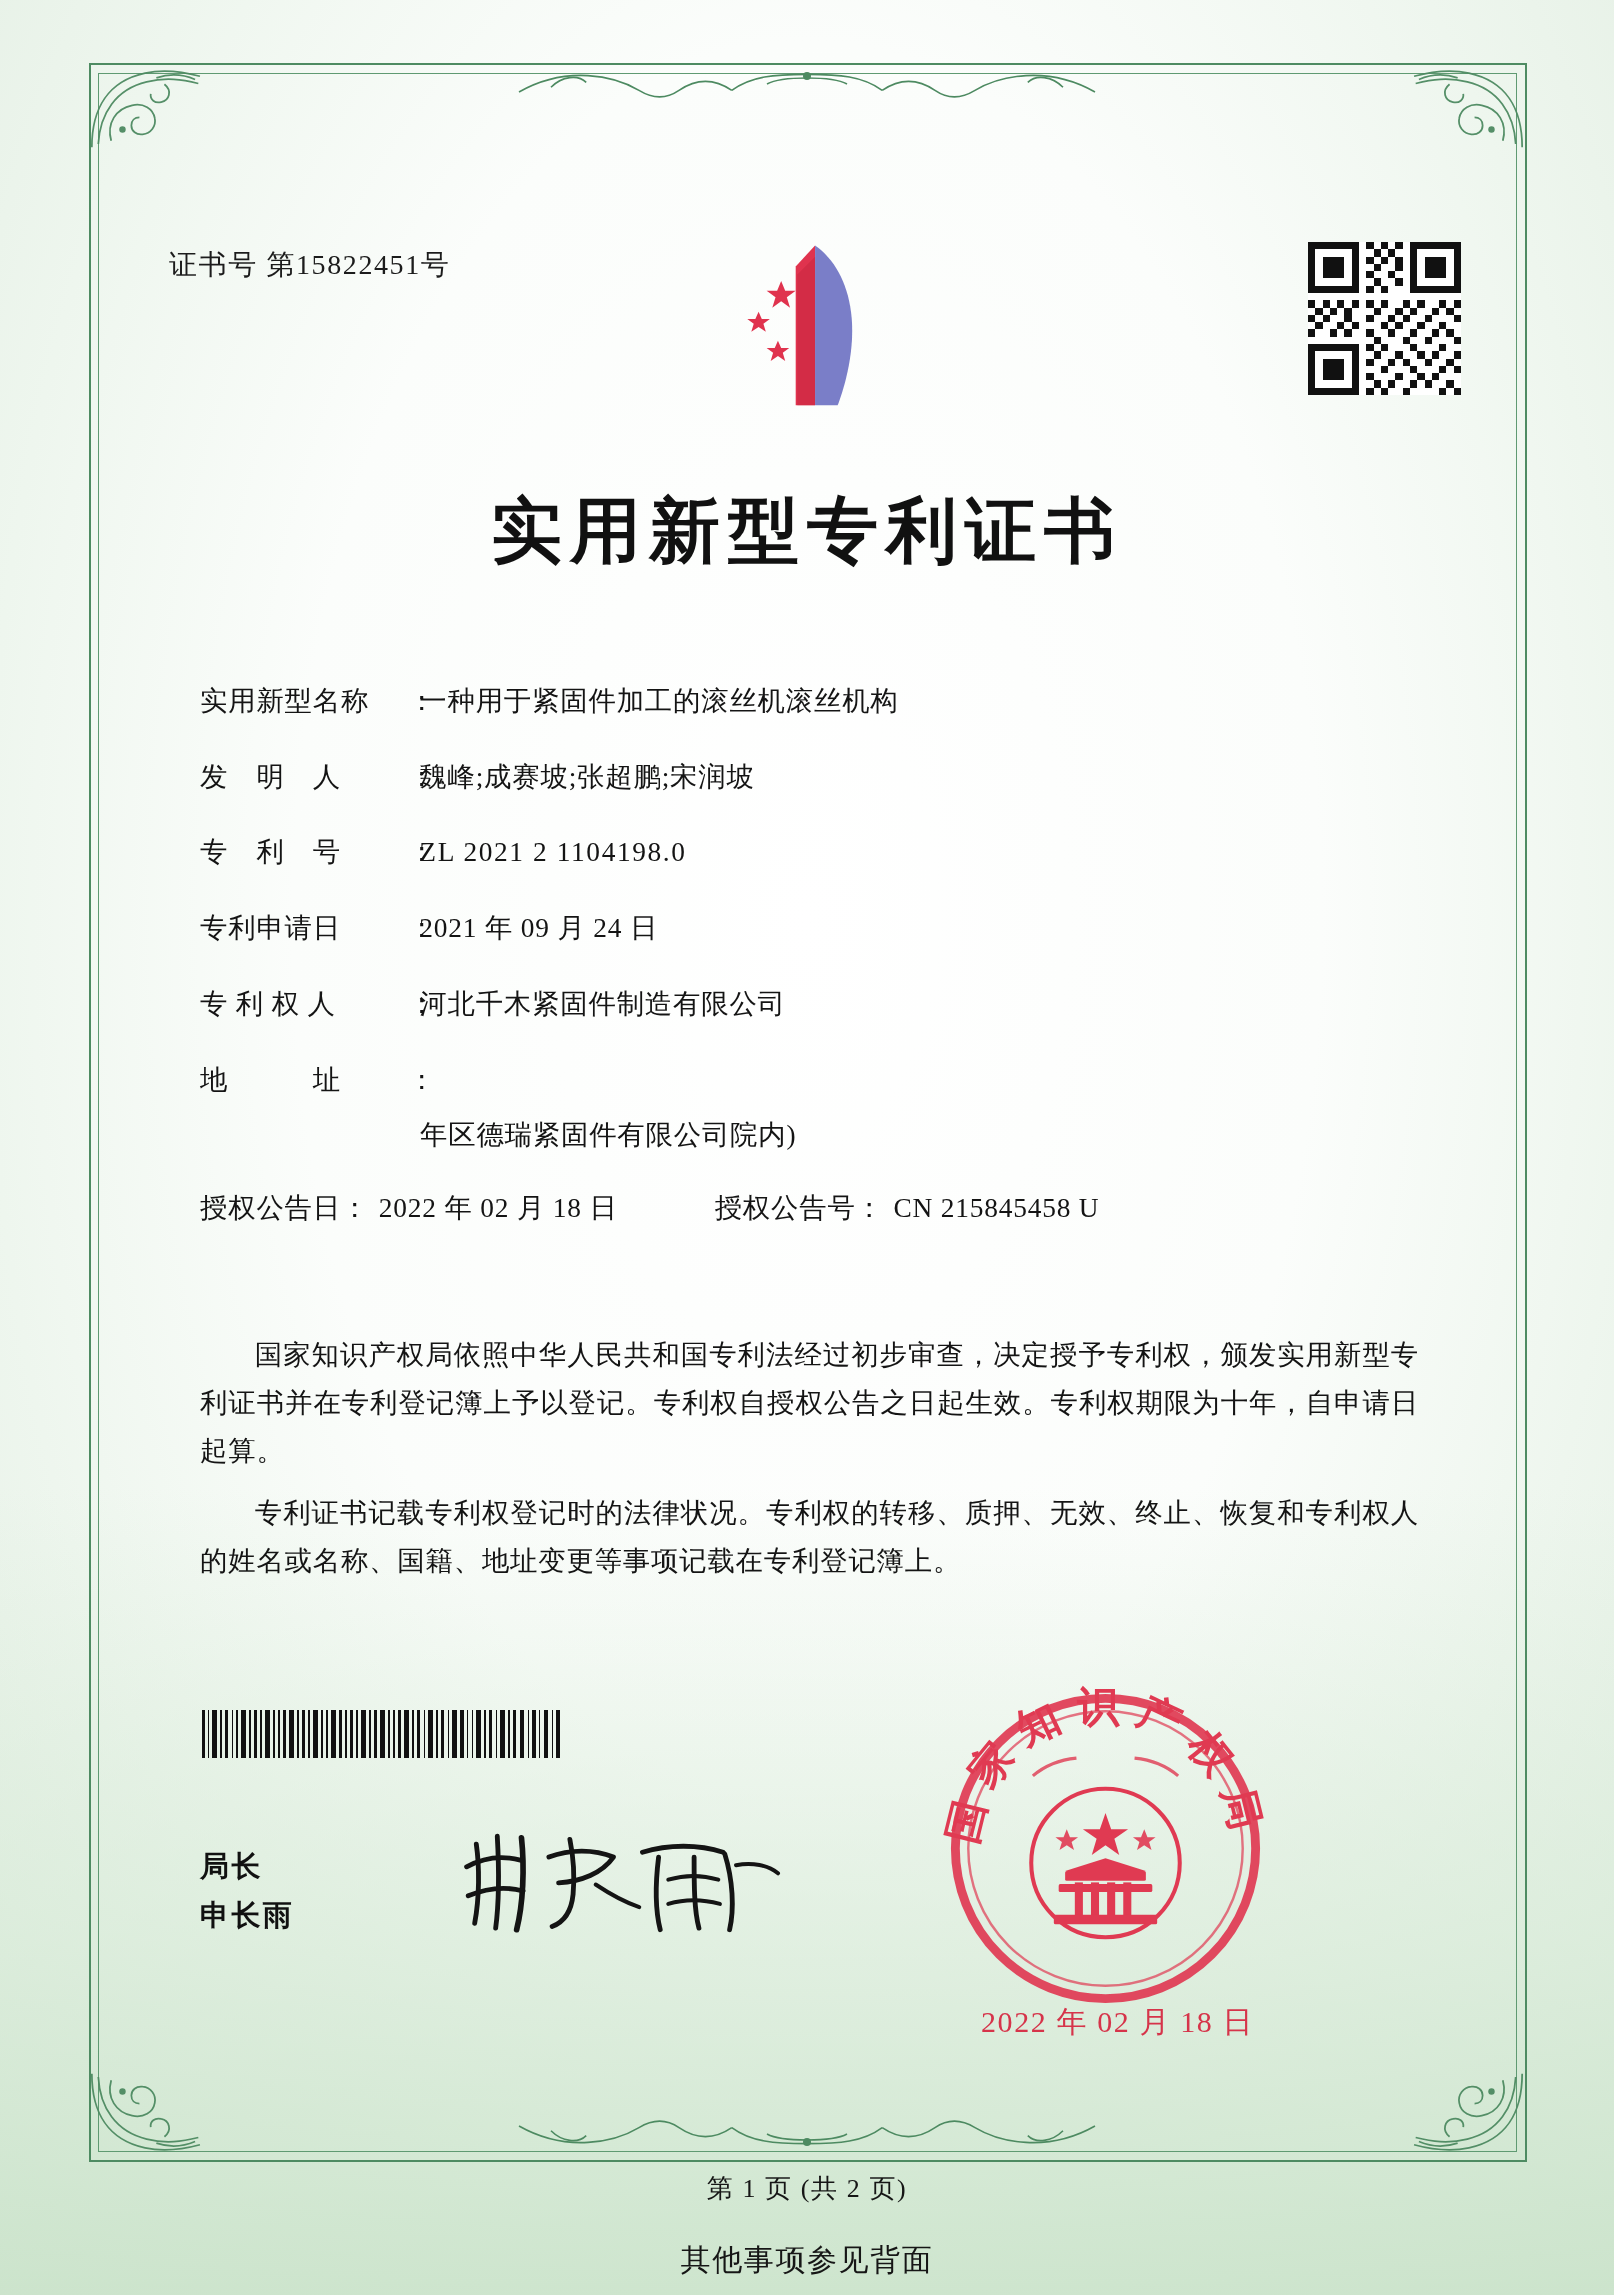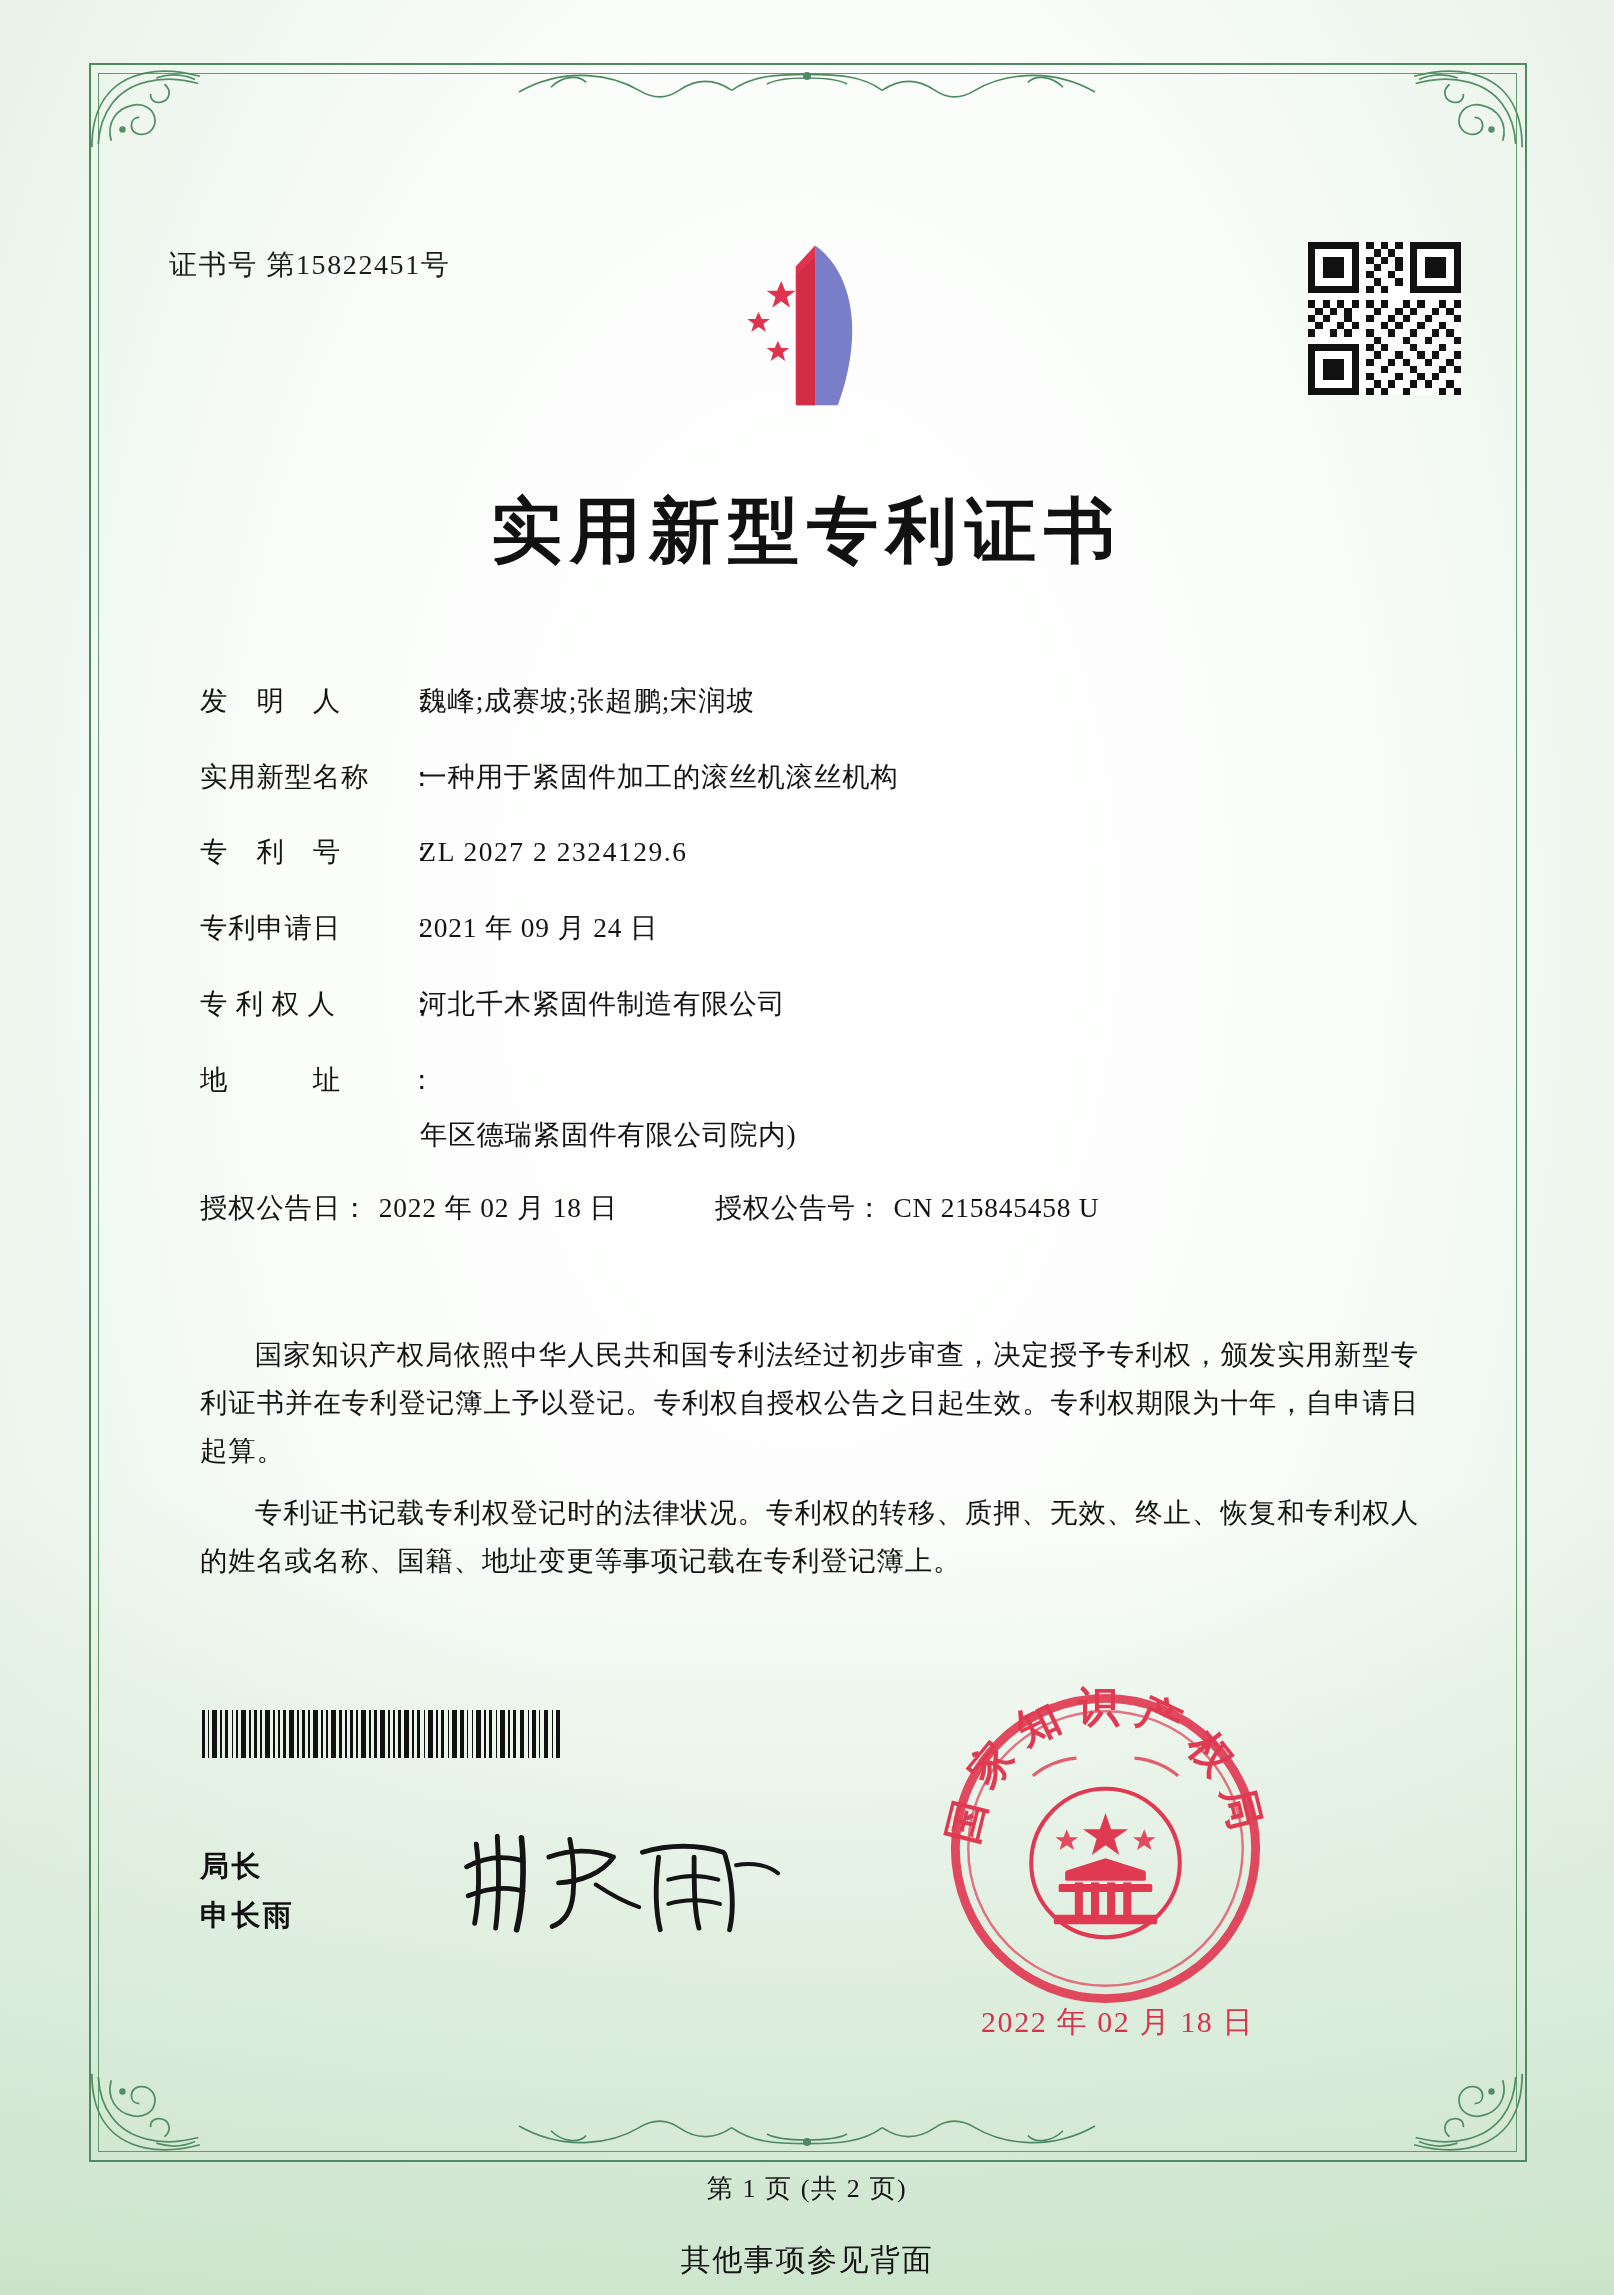--- a/index.html
+++ b/index.html
@@ -446,33 +446,33 @@
           <rect x="18" y="20" width="1" height="1"></rect>
           <rect x="20" y="20" width="1" height="1"></rect>
       </g>
     </svg>
   </div>
 
   <div class="title">实用新型专利证书</div>
 
   <div class="fields">
     <div class="frow">
+      <span class="flabel">实用新型名称</span>
+      <span class="fsep">：</span>
+      <span class="fvalue">一种用于紧固件加工的滚丝机滚丝机构</span>
+    </div>
+    <div class="frow">
       <span class="flabel">发　明　人</span>
       <span class="fsep">：</span>
       <span class="fvalue">魏峰;成赛坡;张超鹏;宋润坡</span>
     </div>
     <div class="frow">
-      <span class="flabel">实用新型名称</span>
-      <span class="fsep">：</span>
-      <span class="fvalue">一种用于紧固件加工的滚丝机滚丝机构</span>
-    </div>
-    <div class="frow">
       <span class="flabel">专　利　号</span>
       <span class="fsep">：</span>
-      <span class="fvalue mono">ZL 2027 2 2324129.6</span>
+      <span class="fvalue mono">ZL 2021 2 1104198.0</span>
     </div>
     <div class="frow">
       <span class="flabel">专利申请日</span>
       <span class="fsep">：</span>
       <span class="fvalue">2021 年 09 月 24 日</span>
     </div>
     <div class="frow">
       <span class="flabel">专 利 权 人</span>
       <span class="fsep">：</span>
       <span class="fvalue">河北千木紧固件制造有限公司</span>

